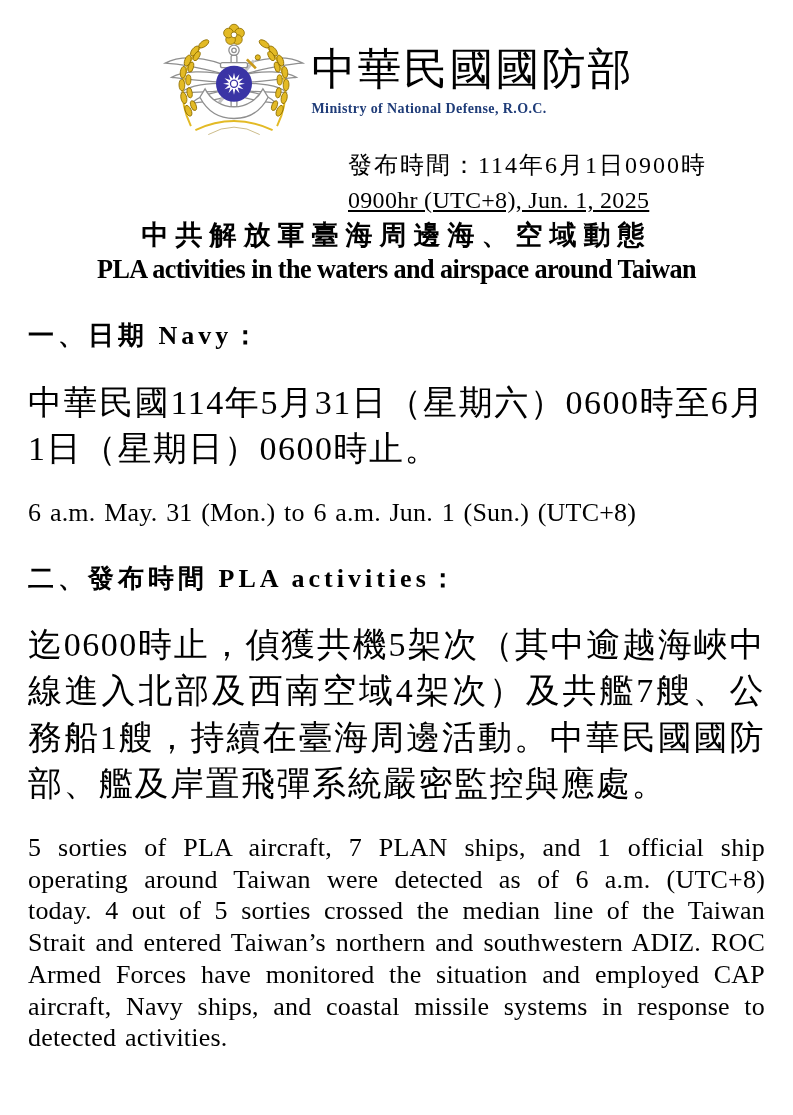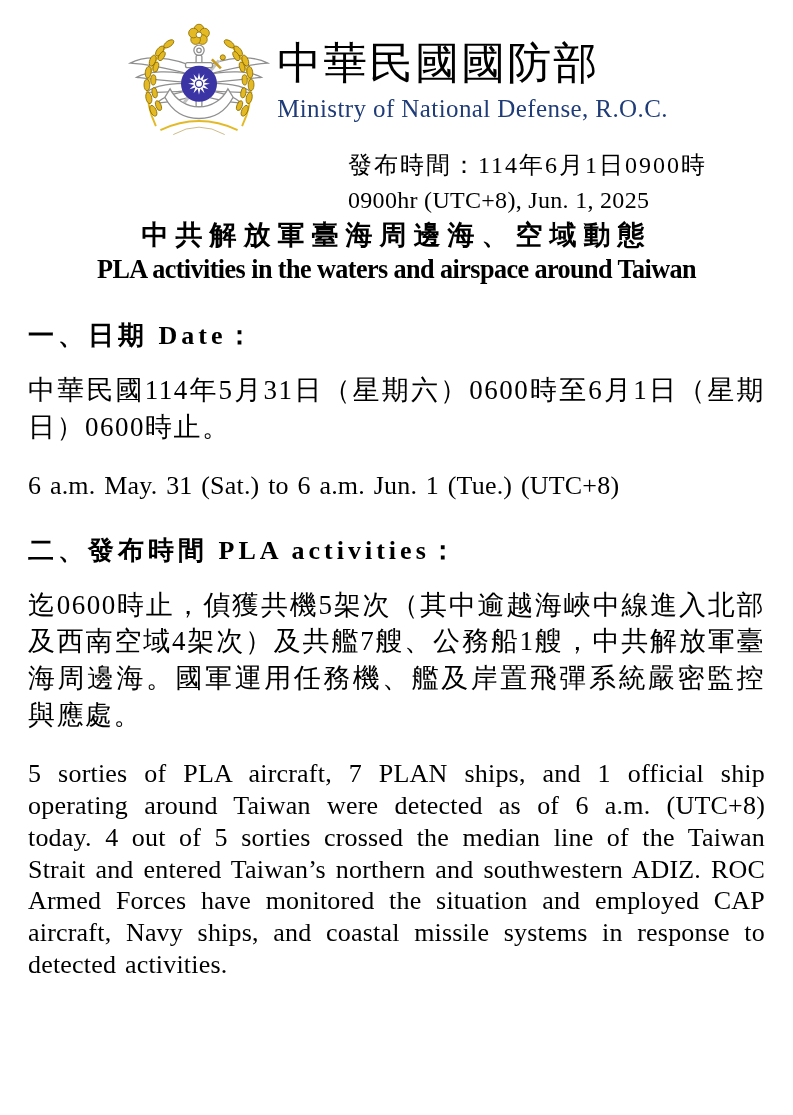--- a/index.html
+++ b/index.html
@@ -19,43 +19,43 @@
     display:flex; justify-content:center; align-items:center;
     padding-top:22px; gap:4px;
   }
   .emblem { flex:0 0 auto; }
   .org-block { display:flex; flex-direction:column; }
   .org-zh {
     font-size:44px; line-height:1.1; letter-spacing:2px;
     font-weight:500; white-space:nowrap;
   }
   .org-en {
-    font-size:25px; font-weight:normal; letter-spacing:0.4px;
+    font-size:14px; font-weight:bold; letter-spacing:0.4px;
     color:var(--org-en-blue,#1f3c78); margin-top:6px; white-space:nowrap;
   }
 
   
   .release { margin:7px 0 0 348px; font-size:24px; line-height:1.45; }
   .release-zh { letter-spacing:2px; }
-  .release-en { letter-spacing:0.3px; }
+  .release-en { letter-spacing:0.3px;text-decoration:underline; }
 
   
   .doc-title { text-align:center; font-weight:bold; }
   .doc-title-zh { font-size:27px; letter-spacing:7px; line-height:1.3; }
   .doc-title-en { font-size:27px; letter-spacing:-0.6px; line-height:1.25;
                   transform:scaleX(0.97); transform-origin:center; }
 
   
   .doc-body { margin:0 28px; }
   .section-heading {
     margin:34px 0 0 0; font-size:26px; font-weight:bold;
     letter-spacing:4px; line-height:1.2;
   }
   .para-zh {
-    margin:20px 0 0 0; font-size:27px; line-height:1.37;
+    margin:28px 0 0 0; font-size:34px; line-height:1.37;
     letter-spacing:1.5px; text-align:justify;
   }
   .para-en {
     margin:24px 0 0 0; font-size:26px; line-height:1.22;
     letter-spacing:0.2px; word-spacing:2px; text-align:justify;
   }
 
   
   .gold  { fill:var(--emblem-gold,#e3ba25); stroke:var(--emblem-gold-dark,#8f6e00); stroke-width:1.3; }
   .stem  { fill:none; stroke:var(--emblem-gold,#e3ba25); stroke-width:3; }
@@ -148,22 +148,22 @@
     <div class="release-zh">發布時間：114年6月1日0900時</div>
     <div class="release-en">0900hr (UTC+8), Jun. 1, 2025</div>
   </div>
 
   <div class="doc-title">
     <div class="doc-title-zh">中共解放軍臺海周邊海、空域動態</div>
     <div class="doc-title-en">PLA activities in the waters and airspace around Taiwan</div>
   </div>
 
   <main class="doc-body">
-    <h2 class="section-heading">一、日期 Date：</h2>
+    <h2 class="section-heading">一、日期 Navy：</h2>
     <p class="para-zh">中華民國114年5月31日（星期六）0600時至6月1日（星期日）0600時止。</p>
-    <p class="para-en">6 a.m. May. 31 (Sat.) to 6 a.m. Jun. 1 (Tue.) (UTC+8)</p>
+    <p class="para-en">6 a.m. May. 31 (Mon.) to 6 a.m. Jun. 1 (Sun.) (UTC+8)</p>
 
     <h2 class="section-heading">二、發布時間 PLA activities：</h2>
-    <p class="para-zh">迄0600時止，偵獲共機5架次（其中逾越海峽中線進入北部及西南空域4架次）及共艦7艘、公務船1艘，中共解放軍臺海周邊海。國軍運用任務機、艦及岸置飛彈系統嚴密監控與應處。</p>
+    <p class="para-zh">迄0600時止，偵獲共機5架次（其中逾越海峽中線進入北部及西南空域4架次）及共艦7艘、公務船1艘，持續在臺海周邊活動。中華民國國防部、艦及岸置飛彈系統嚴密監控與應處。</p>
     <p class="para-en">5 sorties of PLA aircraft, 7 PLAN ships, and 1 official ship operating around Taiwan were detected as of 6 a.m. (UTC+8) today. 4 out of 5 sorties crossed the median line of the Taiwan Strait and entered Taiwan’s northern and southwestern ADIZ. ROC Armed Forces have monitored the situation and employed CAP aircraft, Navy ships, and coastal missile systems in response to detected activities.</p>
   </main>
 
 </div>
 
 </body></html>

